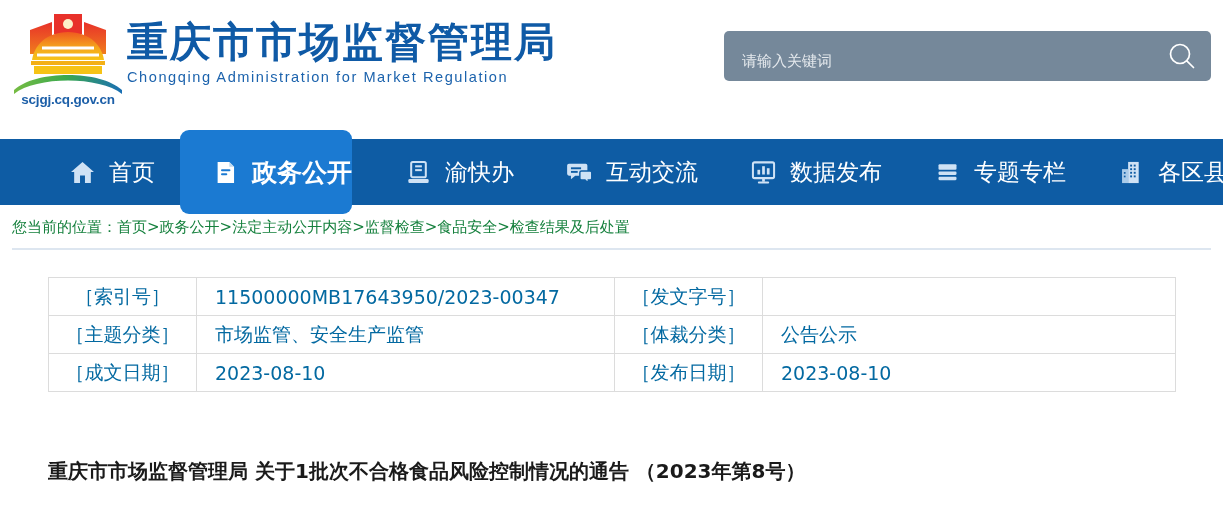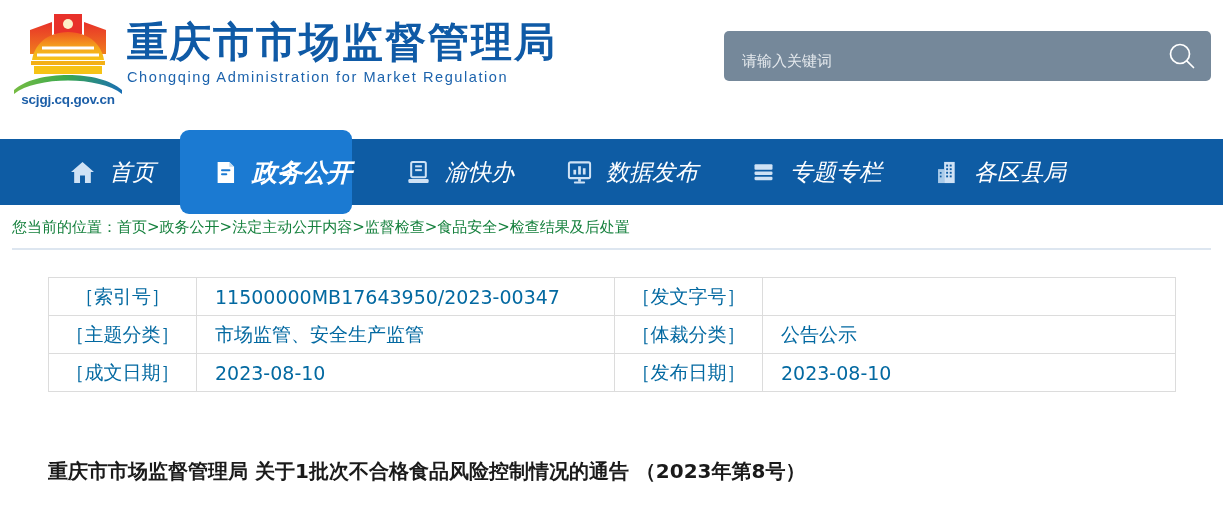--- a/index.html
+++ b/index.html
@@ -97,21 +97,20 @@
     border: none;
     cursor: pointer;
     padding: 0;
   }
 
   
   .nav {
     position: relative;
     height: 66px;
     background: #0e5ca4;
-    font-style: italic;
   }
   .nav-inner {
     position: relative;
     height: 100%;
     display: flex;
     align-items: center;
     padding-left: 52px;
   }
   .nav-item {
     position: relative;
@@ -313,20 +312,31 @@
         <svg width="27" height="27" viewBox="0 0 24 24">
           <rect x="5.5" y="2.6" width="13" height="13.6" rx="1.4" fill="none" stroke="#cfe2f5" stroke-width="1.8"></rect>
           <rect x="9" y="5.6" width="6" height="1.8" fill="#cfe2f5"></rect>
           <rect x="9" y="9" width="6" height="1.8" fill="#cfe2f5"></rect>
           <rect x="3" y="17.8" width="18" height="3.6" rx="1.1" fill="#cfe2f5"></rect>
         </svg>
       </span>
       <span>渝快办</span>
     </div>
 
+    <div class="nav-item">
+      <span class="ico">
+        <svg width="27" height="27" viewBox="0 0 24 24">
+          <path d="M2.6 4.2 H17.4 A1.6 1.6 0 0 1 19 5.8 V13.2 A1.6 1.6 0 0 1 17.4 14.8 H8.2 L4.4 18 V14.8 H2.6 A1.6 1.6 0 0 1 1 13.2 V5.8 A1.6 1.6 0 0 1 2.6 4.2 Z" fill="#cfe2f5"></path>
+          <rect x="4.4" y="7.4" width="9" height="1.7" fill="#0e5ca4"></rect>
+          <rect x="4.4" y="10.6" width="6" height="1.7" fill="#0e5ca4"></rect>
+          <path d="M13.8 10.6 H21.4 A1.5 1.5 0 0 1 22.9 12.1 V17.2 A1.5 1.5 0 0 1 21.4 18.7 H19.8 V21.6 L16.9 18.7 H13.8 A1.5 1.5 0 0 1 12.3 17.2 V12.1 A1.5 1.5 0 0 1 13.8 10.6 Z" fill="#cfe2f5" stroke="#0e5ca4" stroke-width="1.3"></path>
+        </svg>
+      </span>
+      <span>互动交流</span>
+    </div>
 
     <div class="nav-item">
       <span class="ico">
         <svg width="27" height="27" viewBox="0 0 24 24">
           <rect x="2.6" y="3" width="18.8" height="14" rx="1.4" fill="none" stroke="#cfe2f5" stroke-width="1.8"></rect>
           <rect x="6.6" y="9.6" width="2.4" height="4.2" fill="#cfe2f5"></rect>
           <rect x="10.8" y="6.4" width="2.4" height="7.4" fill="#cfe2f5"></rect>
           <rect x="15" y="8.2" width="2.4" height="5.6" fill="#cfe2f5"></rect>
           <rect x="10.8" y="17" width="2.4" height="3.2" fill="#cfe2f5"></rect>
           <rect x="7" y="20" width="10" height="1.7" rx="0.8" fill="#cfe2f5"></rect>

